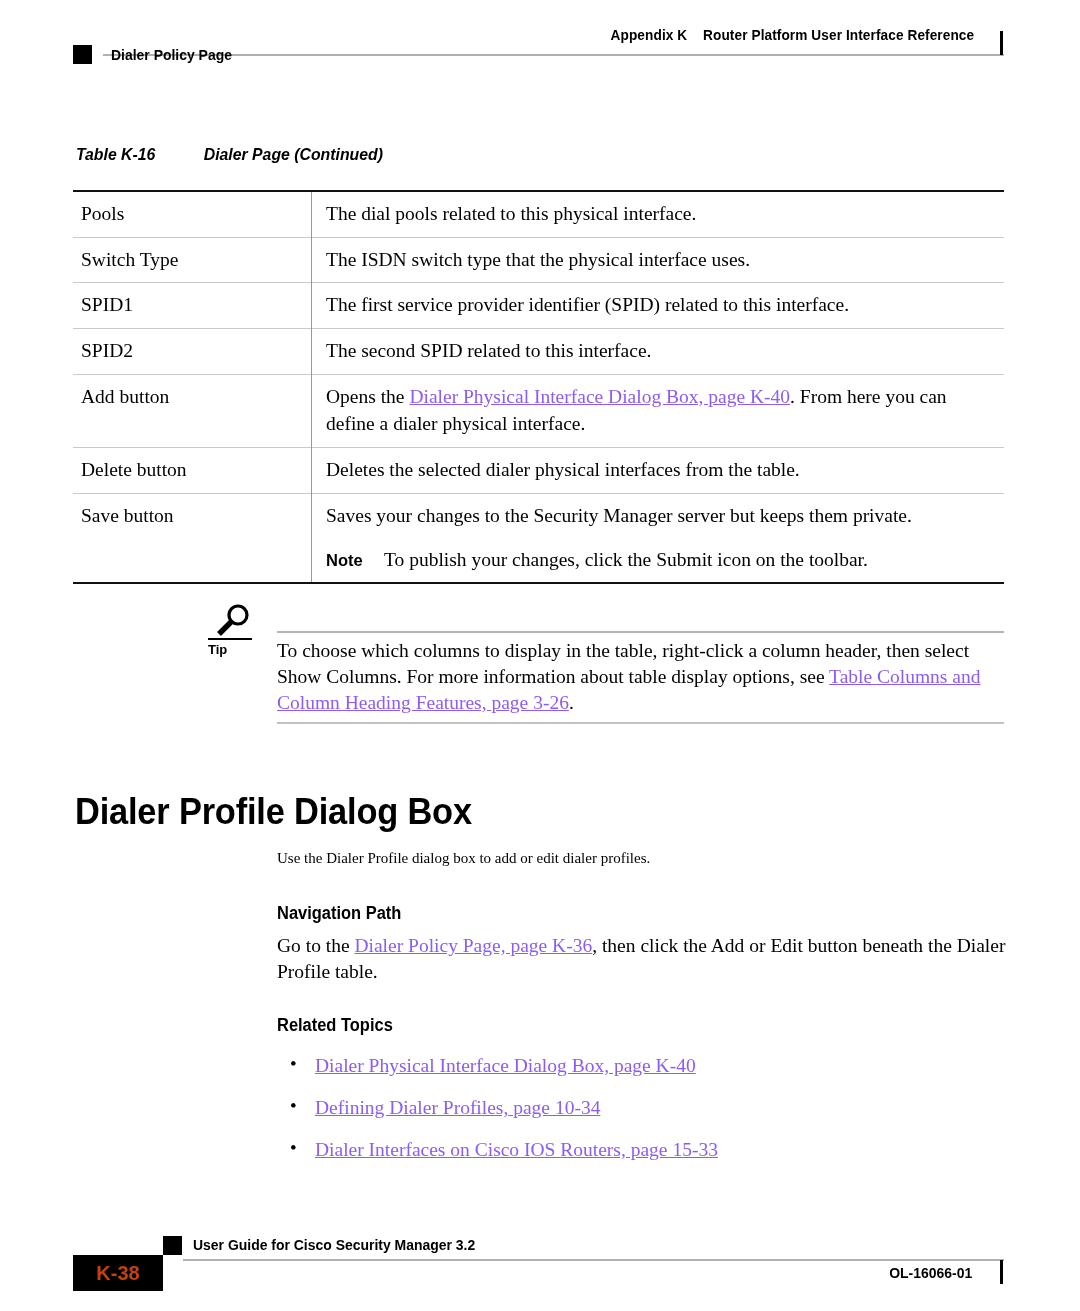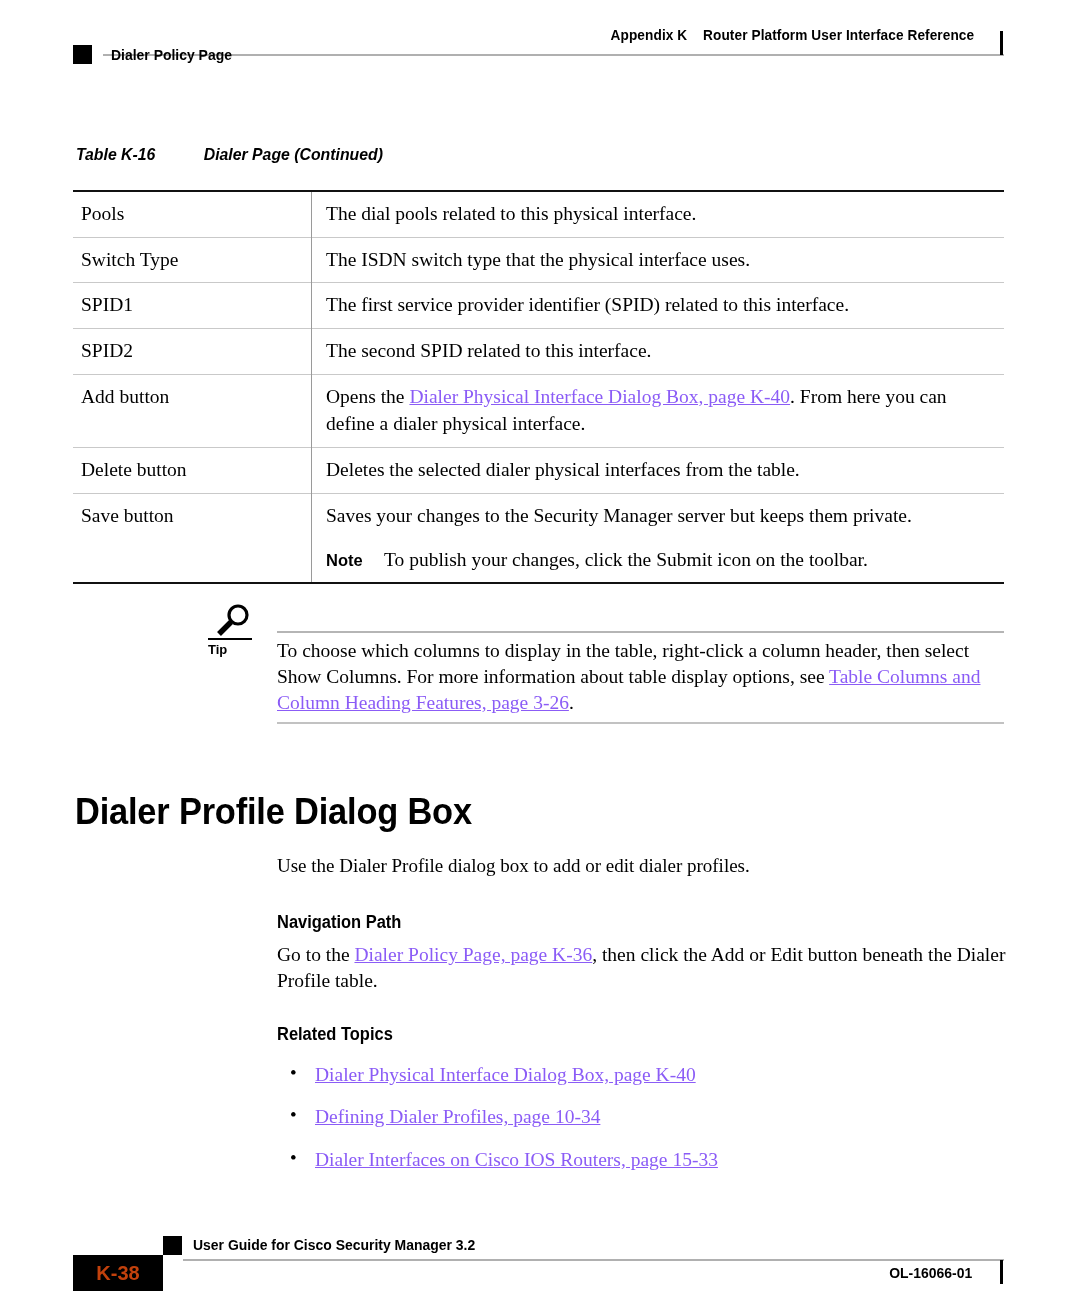--- a/index.html
+++ b/index.html
@@ -209,21 +209,21 @@
   }
 
   
   .body-block {
     position: absolute;
     left: 277px;
     top: 834px;
     width: 730px;
   }
   .intro-para {
-    font-size: 19px;
+    font-size: 15px;
     line-height: 1.33;
   }
   .sub-heading {
     font-family: "Liberation Sans Narrow", "Liberation Sans", sans-serif;
     font-weight: bold;
     font-size: 17.5px;
     margin-top: 34px;
     transform: scaleX(0.94);
     transform-origin: left center;
   }

